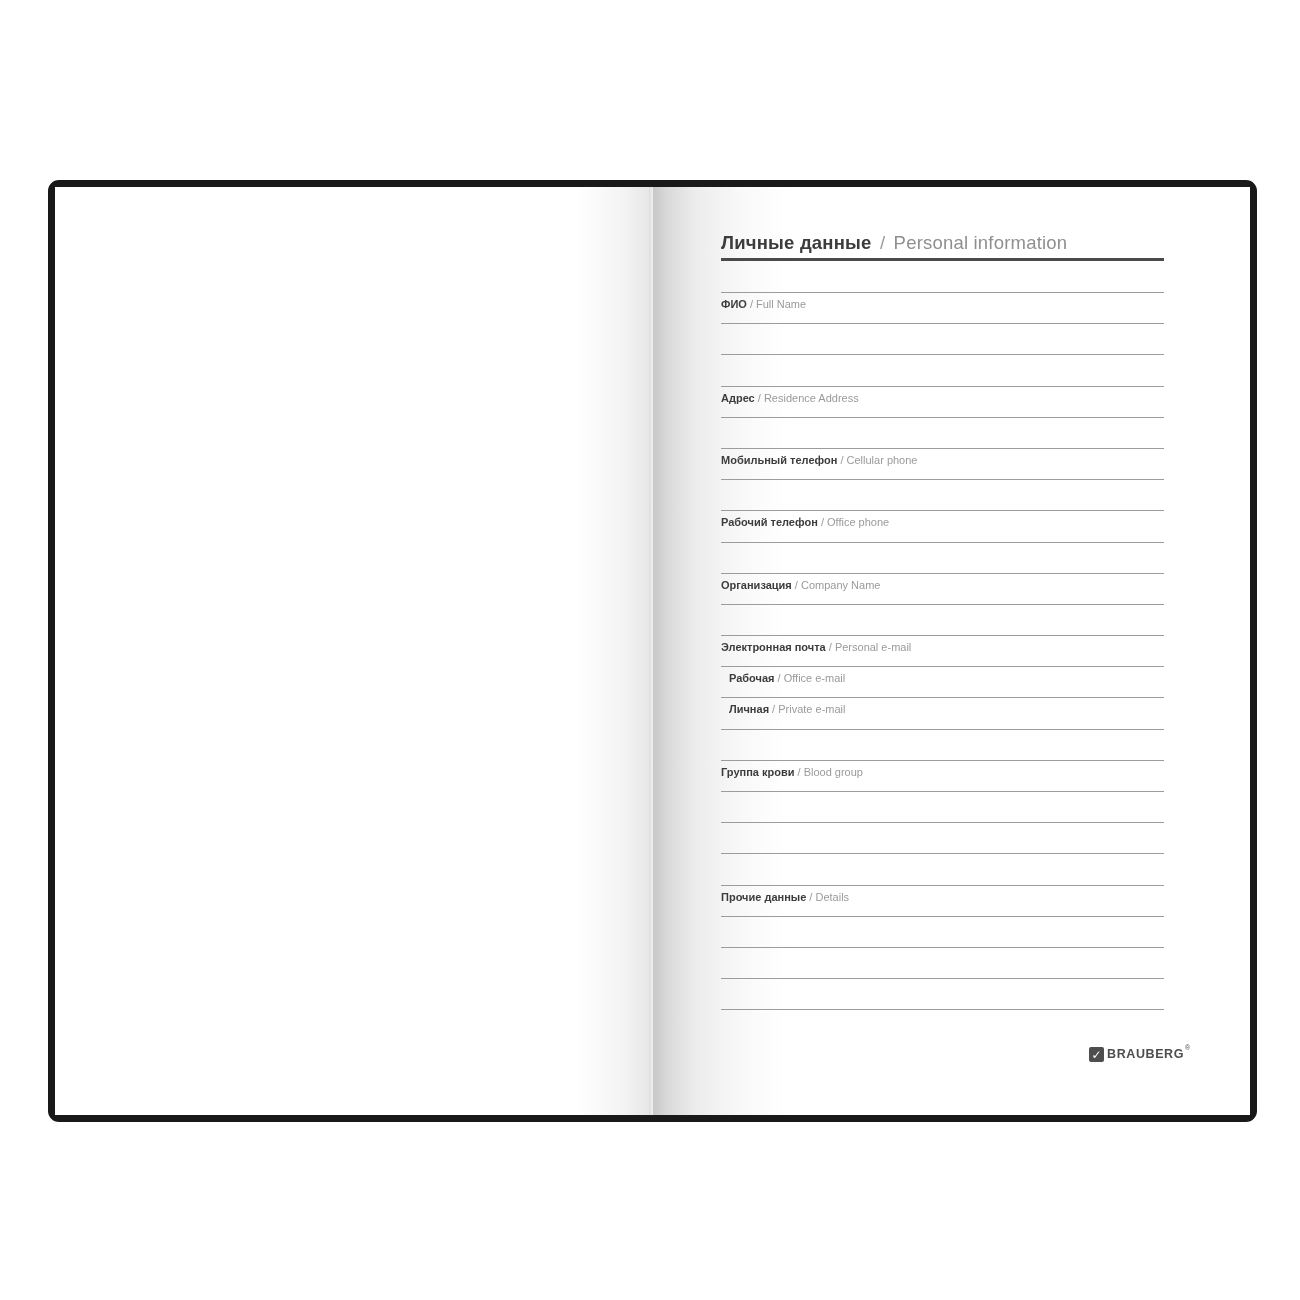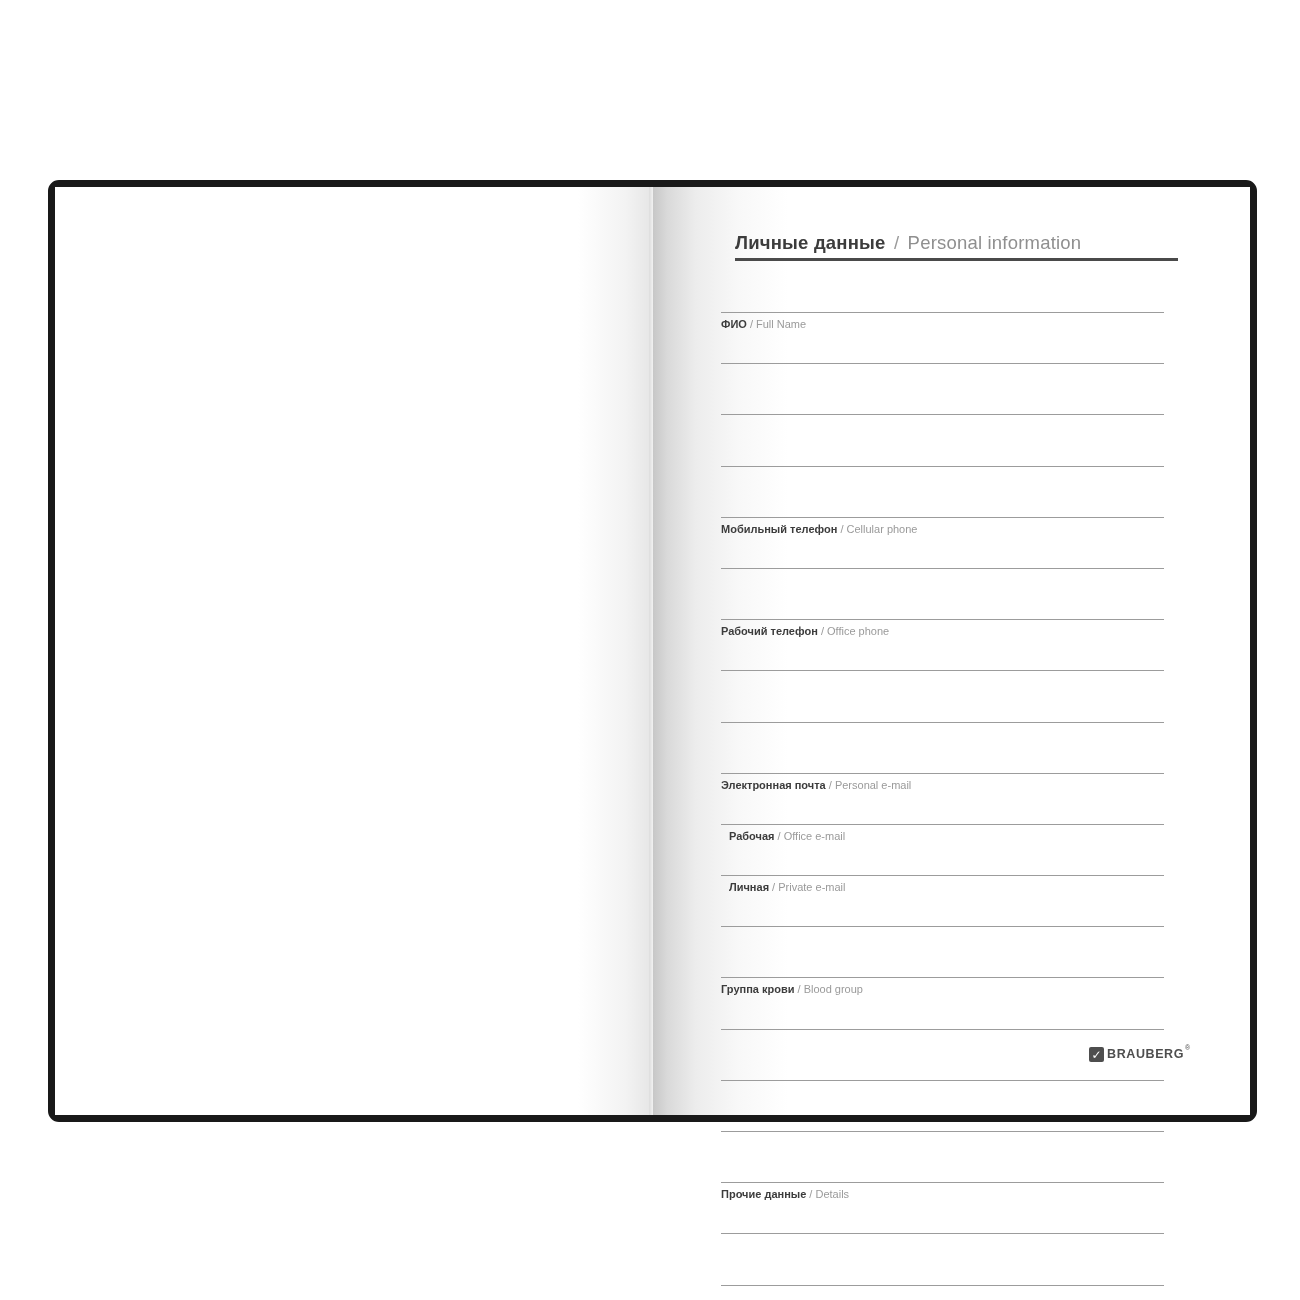--- a/index.html
+++ b/index.html
@@ -33,33 +33,32 @@
   .spine{
     position:absolute;left:649px;top:187px;width:4px;height:928px;
     background:linear-gradient(to right,#dcdcdc,#f2f2f2);
   }
   .page-right{
     position:absolute;left:653px;top:187px;width:597px;height:928px;
     background:linear-gradient(90deg,#c7c7c7 0px,#d9d9d9 14px,#ececec 42px,#f8f8f8 85px,#ffffff 135px);
   }
 
   
-  .title-block{position:absolute;left:721px;top:233px;width:443px;margin-left:14px;}
+  .title-block{position:absolute;left:721px;top:233px;width:443px;}
   .title-text{font-size:18.5px;line-height:20px;letter-spacing:0.2px;white-space:nowrap;}
   .title-text .ru{font-weight:bold;color:var(--label-dark);}
   .title-text .sep{color:var(--label-gray);font-weight:normal;margin:0 3px;}
   .title-text .en{color:#8f8f8f;font-weight:normal;}
   .title-underline{margin-top:5px;height:3px;background:var(--underline-gray);}
 
   
   .rows{position:absolute;left:721px;top:292px;width:443px;}
   .rule-row{
     height:31.2px;
     border-top:1px solid var(--rule-gray);
-    margin-top:20px;
   }
   .field-label{
     padding-top:5px;
     font-size:11px;line-height:13px;white-space:nowrap;
   }
   .field-label.indent{padding-left:8px;}
   .field-label .ru{font-weight:bold;color:var(--label-dark);}
   .field-label .sep{color:var(--label-gray);}
   .field-label .en{color:var(--label-gray);}
 
@@ -100,29 +99,35 @@
     </div>
     <div class="title-underline"></div>
   </div>
 
   <div class="rows">
       <div class="rule-row">
         <div class="field-label"><span class="ru">ФИО</span><span class="sep"> / </span><span class="en">Full Name</span></div>
       </div>
       <div class="rule-row"></div>
       <div class="rule-row"></div>
+      <div class="rule-row">
+        <div class="field-label"><span class="ru">Адрес</span><span class="sep"> / </span><span class="en">Residence Address</span></div>
+      </div>
       <div class="rule-row"></div>
       <div class="rule-row">
         <div class="field-label"><span class="ru">Мобильный телефон</span><span class="sep"> / </span><span class="en">Cellular phone</span></div>
       </div>
       <div class="rule-row"></div>
       <div class="rule-row">
         <div class="field-label"><span class="ru">Рабочий телефон</span><span class="sep"> / </span><span class="en">Office phone</span></div>
       </div>
       <div class="rule-row"></div>
+      <div class="rule-row">
+        <div class="field-label"><span class="ru">Организация</span><span class="sep"> / </span><span class="en">Company Name</span></div>
+      </div>
       <div class="rule-row"></div>
       <div class="rule-row">
         <div class="field-label"><span class="ru">Электронная почта</span><span class="sep"> / </span><span class="en">Personal e-mail</span></div>
       </div>
       <div class="rule-row">
         <div class="field-label indent"><span class="ru">Рабочая</span><span class="sep"> / </span><span class="en">Office e-mail</span></div>
       </div>
       <div class="rule-row">
         <div class="field-label indent"><span class="ru">Личная</span><span class="sep"> / </span><span class="en">Private e-mail</span></div>
       </div>

